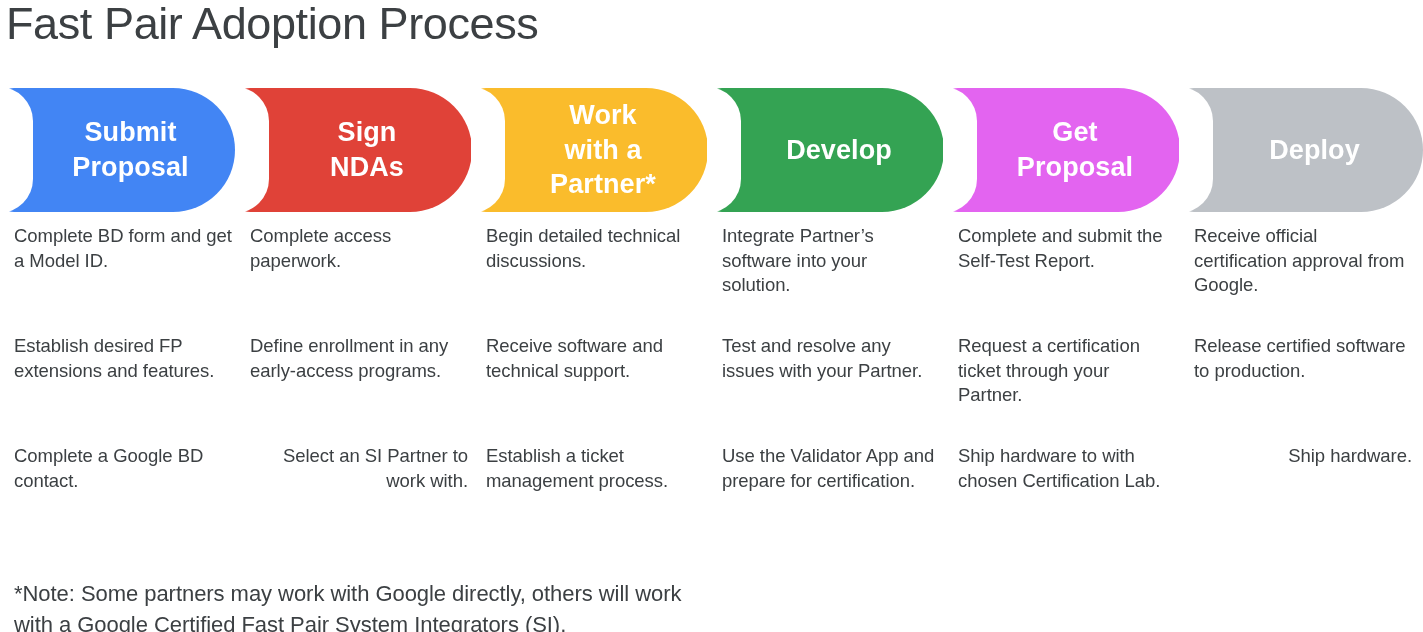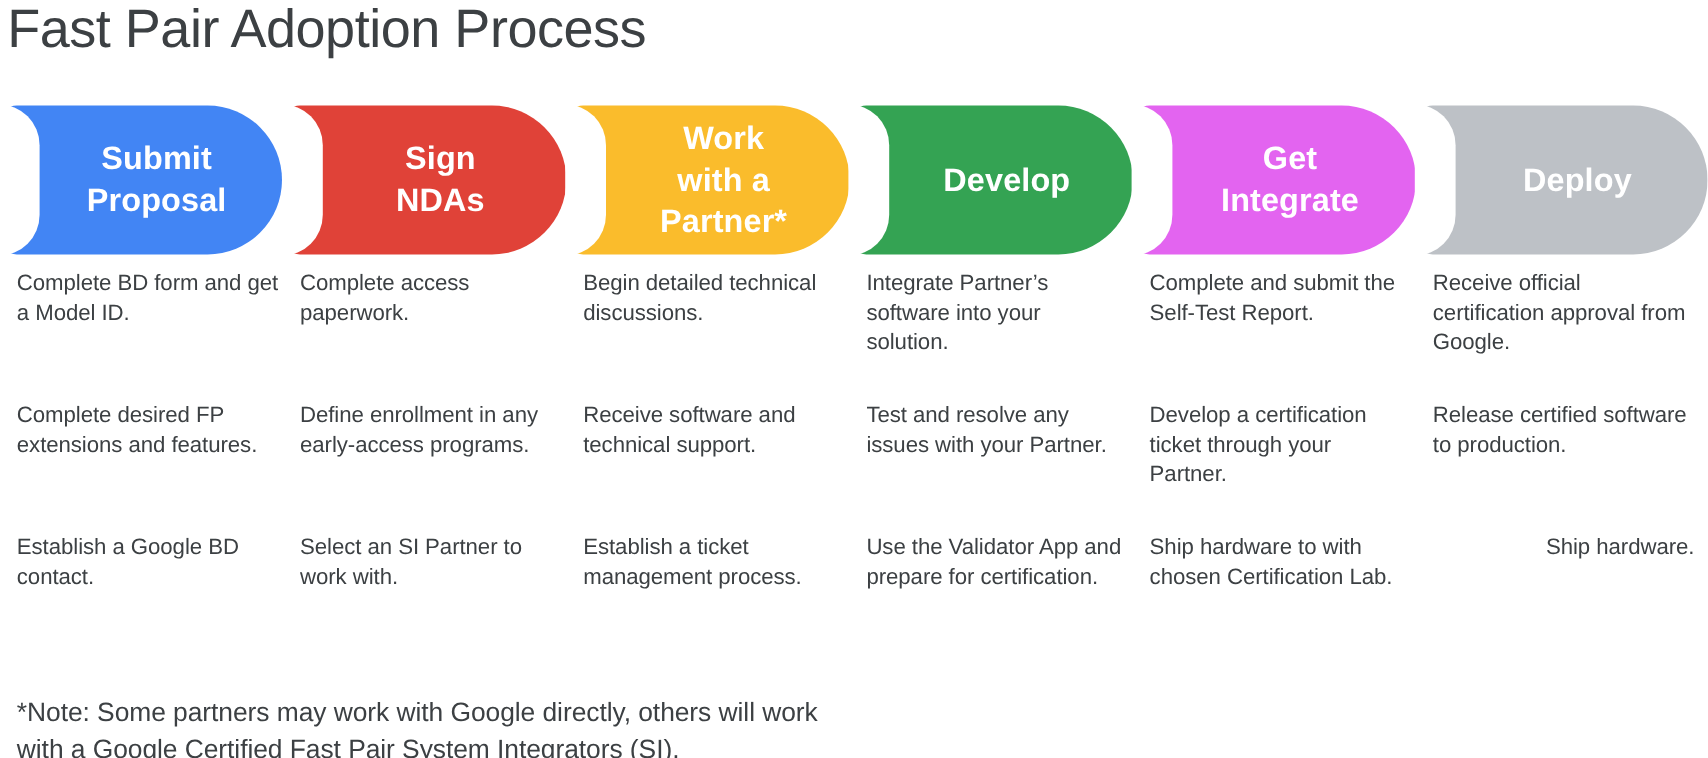--- a/index.html
+++ b/index.html
@@ -121,49 +121,49 @@
     </div>
     <div class="stage" style="left: 708px; width: 236px;">
       <div class="stage-body" style="background: rgb(52, 163, 83);"></div>
       <div class="stage-notch"></div>
       <div class="stage-label">Develop</div>
     </div>
     <div class="stage" style="left: 944px; width: 236px;">
       <div class="stage-body" style="background: rgb(227, 100, 240);"></div>
       <div class="stage-notch"></div>
       <div class="stage-label">Get
-Integrate</div>
+Proposal</div>
     </div>
     <div class="stage" style="left: 1180px; width: 243px;">
       <div class="stage-body" style="background: rgb(189, 193, 198);"></div>
       <div class="stage-notch"></div>
       <div class="stage-label">Deploy</div>
     </div>
   </div>
 
 <div id="detail-grid">
     <div class="detail-row">
       <div class="detail-cell" style="left: 14px;">Complete BD form and get a Model ID.</div>
       <div class="detail-cell" style="left: 486px;">Begin detailed technical discussions.</div>
       <div class="detail-cell" style="left: 250px;">Complete access paperwork.</div>
       <div class="detail-cell" style="left: 722px;">Integrate Partner’s software into your solution.</div>
       <div class="detail-cell" style="left: 958px;">Complete and submit the Self-Test Report.</div>
       <div class="detail-cell" style="left: 1194px;">Receive official certification approval from Google.</div>
     </div>
     <div class="detail-row">
-      <div class="detail-cell" style="left: 14px;">Complete desired FP extensions and features.</div>
+      <div class="detail-cell" style="left: 14px;">Establish desired FP extensions and features.</div>
       <div class="detail-cell" style="left: 250px;">Define enrollment in any early-access programs.</div>
       <div class="detail-cell" style="left: 486px;">Receive software and technical support.</div>
       <div class="detail-cell" style="left: 722px;">Test and resolve any issues with your Partner.</div>
-      <div class="detail-cell" style="left: 958px;">Develop a certification ticket through your Partner.</div>
+      <div class="detail-cell" style="left: 958px;">Request a certification ticket through your Partner.</div>
       <div class="detail-cell" style="left: 1194px;">Release certified software to production.</div>
     </div>
     <div class="detail-row">
-      <div class="detail-cell" style="left: 14px;">Establish a Google BD contact.</div>
-      <div class="detail-cell" style="left: 250px;">Select an SI Partner to work with.</div>
+      <div class="detail-cell" style="left: 14px;">Complete a Google BD contact.</div>
+      <div class="detail-cell" style="left: 250px; text-align: right;">Select an SI Partner to work with.</div>
       <div class="detail-cell" style="left: 486px;">Establish a ticket management process.</div>
       <div class="detail-cell" style="left: 722px;">Use the Validator App and prepare for certification.</div>
       <div class="detail-cell" style="left: 958px;">Ship hardware to with chosen Certification Lab.</div>
       <div class="detail-cell" style="left: 1194px; text-align: right;">Ship hardware.</div>
     </div>
   </div>
 
 <div id="footnote">*Note: Some partners may work with Google directly, others will work with a Google Certified Fast Pair System Integrators (SI).</div>
 
 </body></html>

